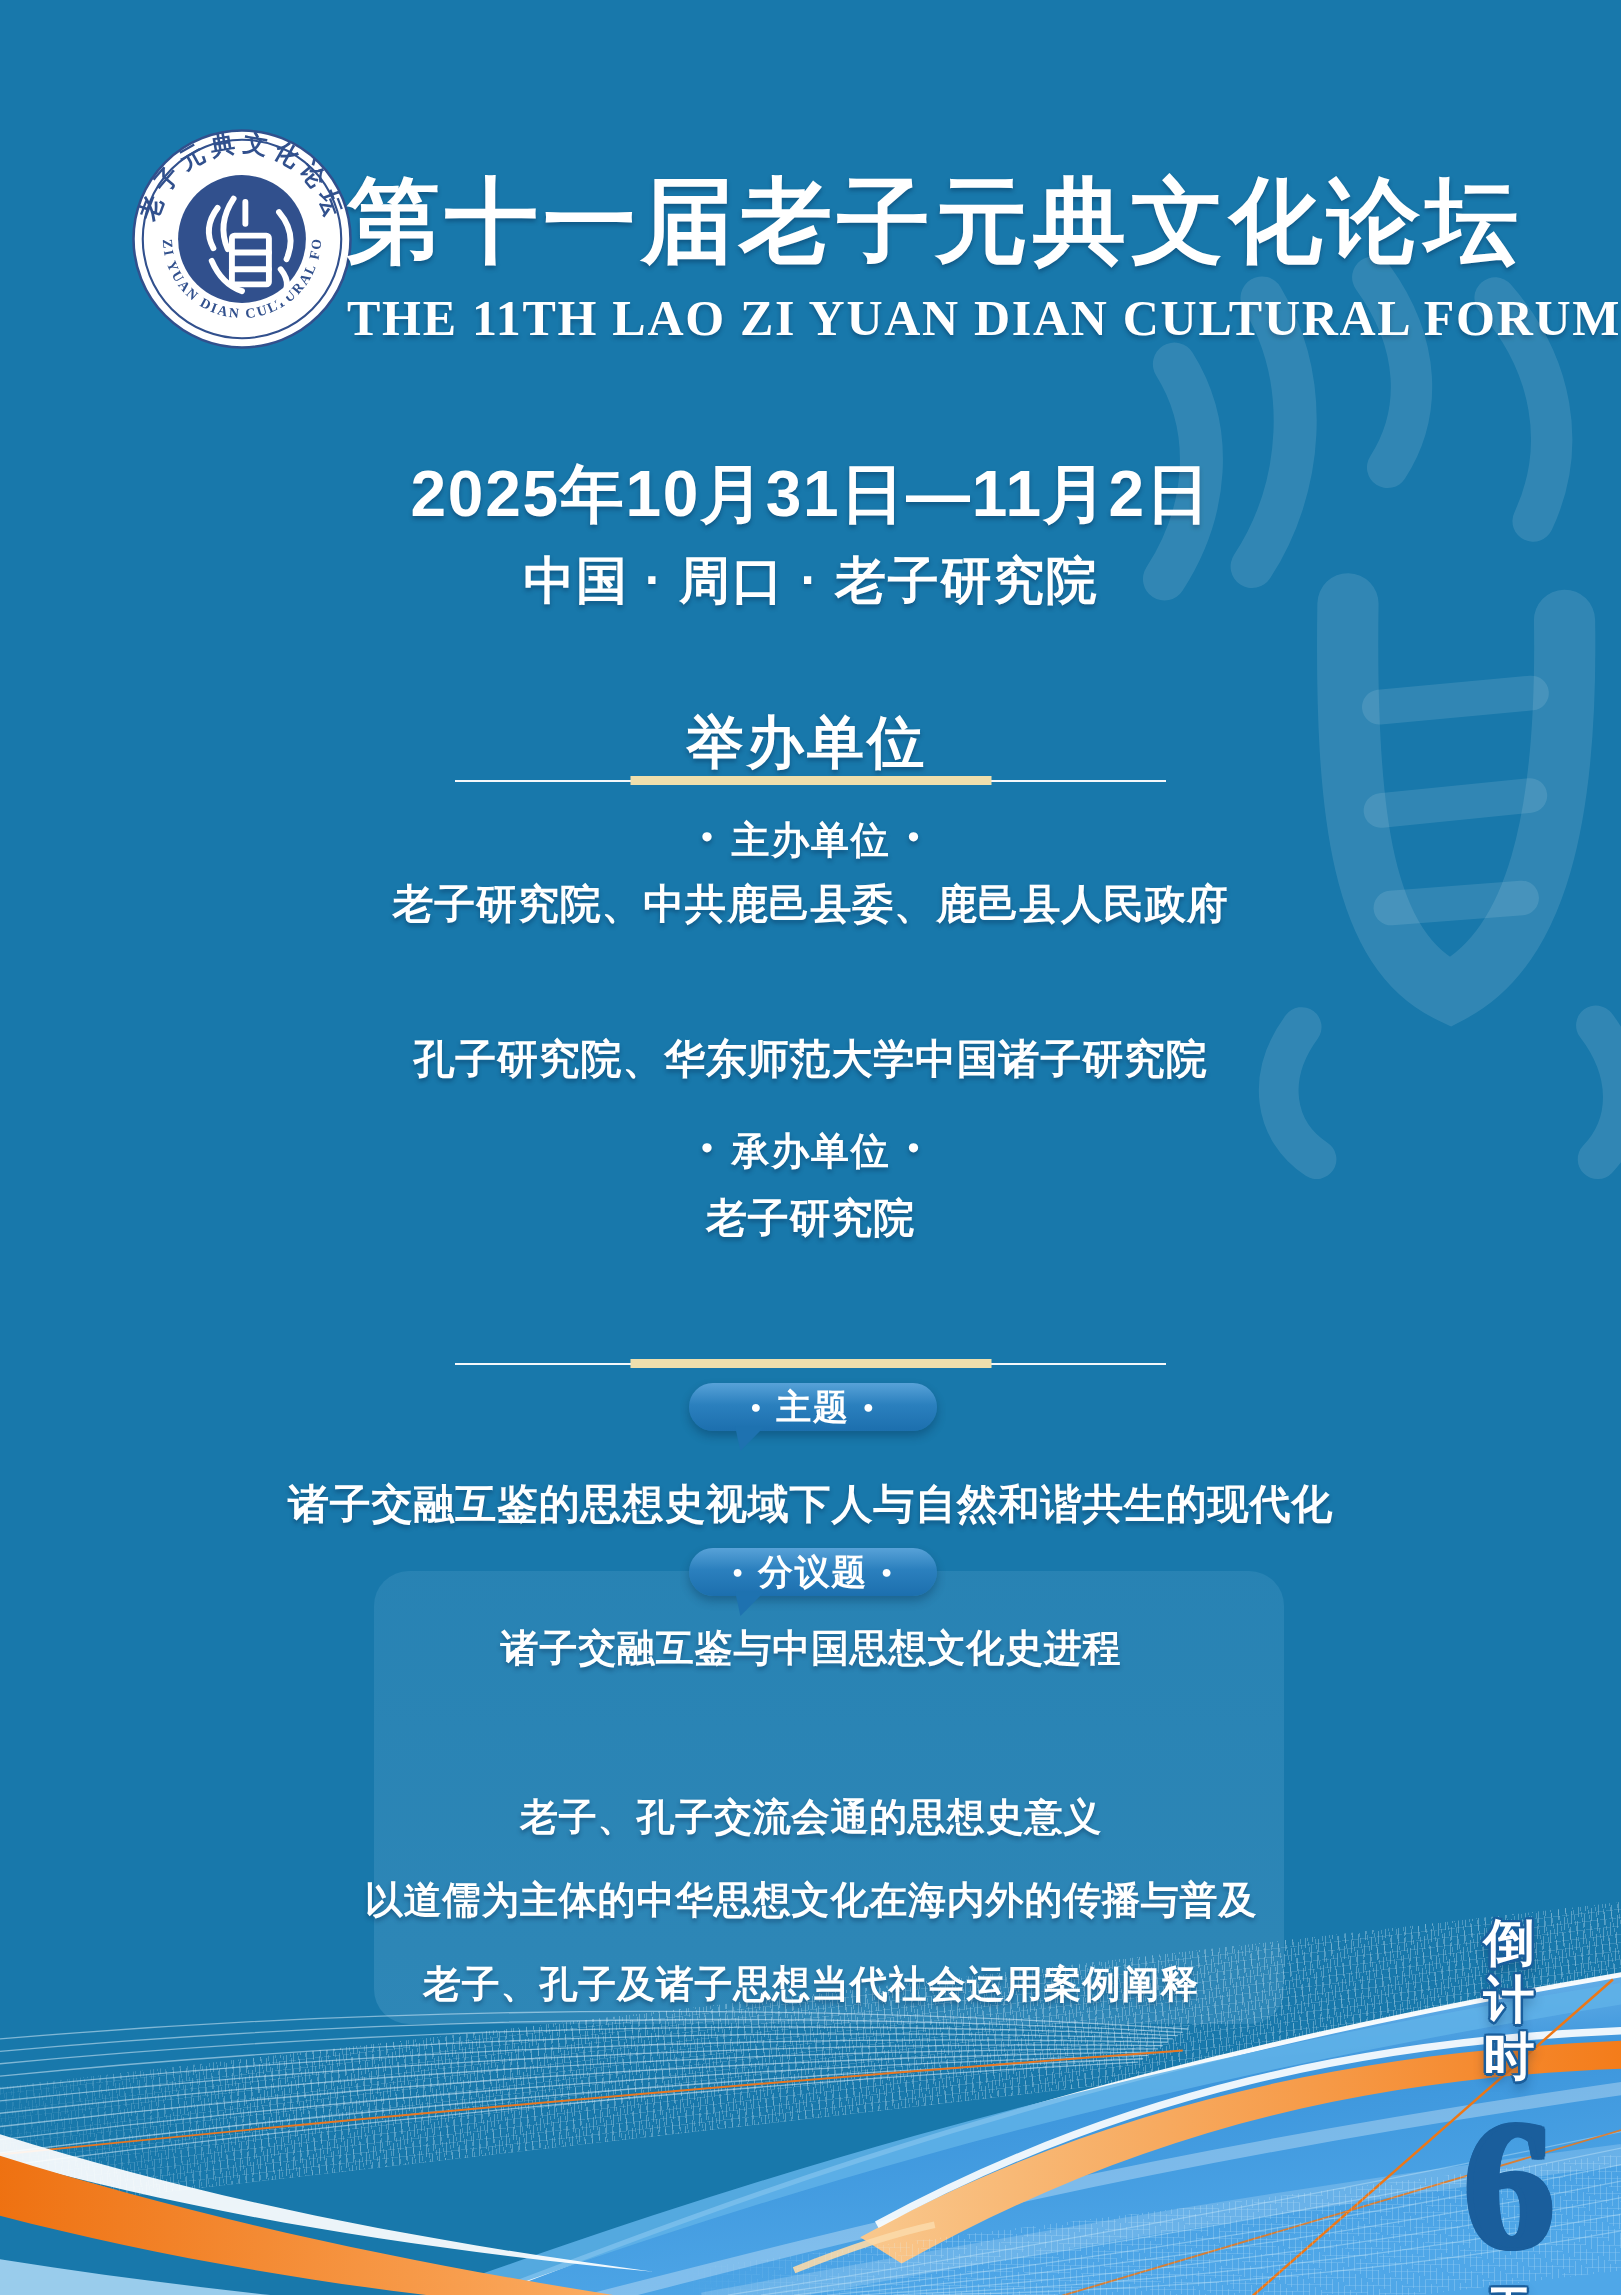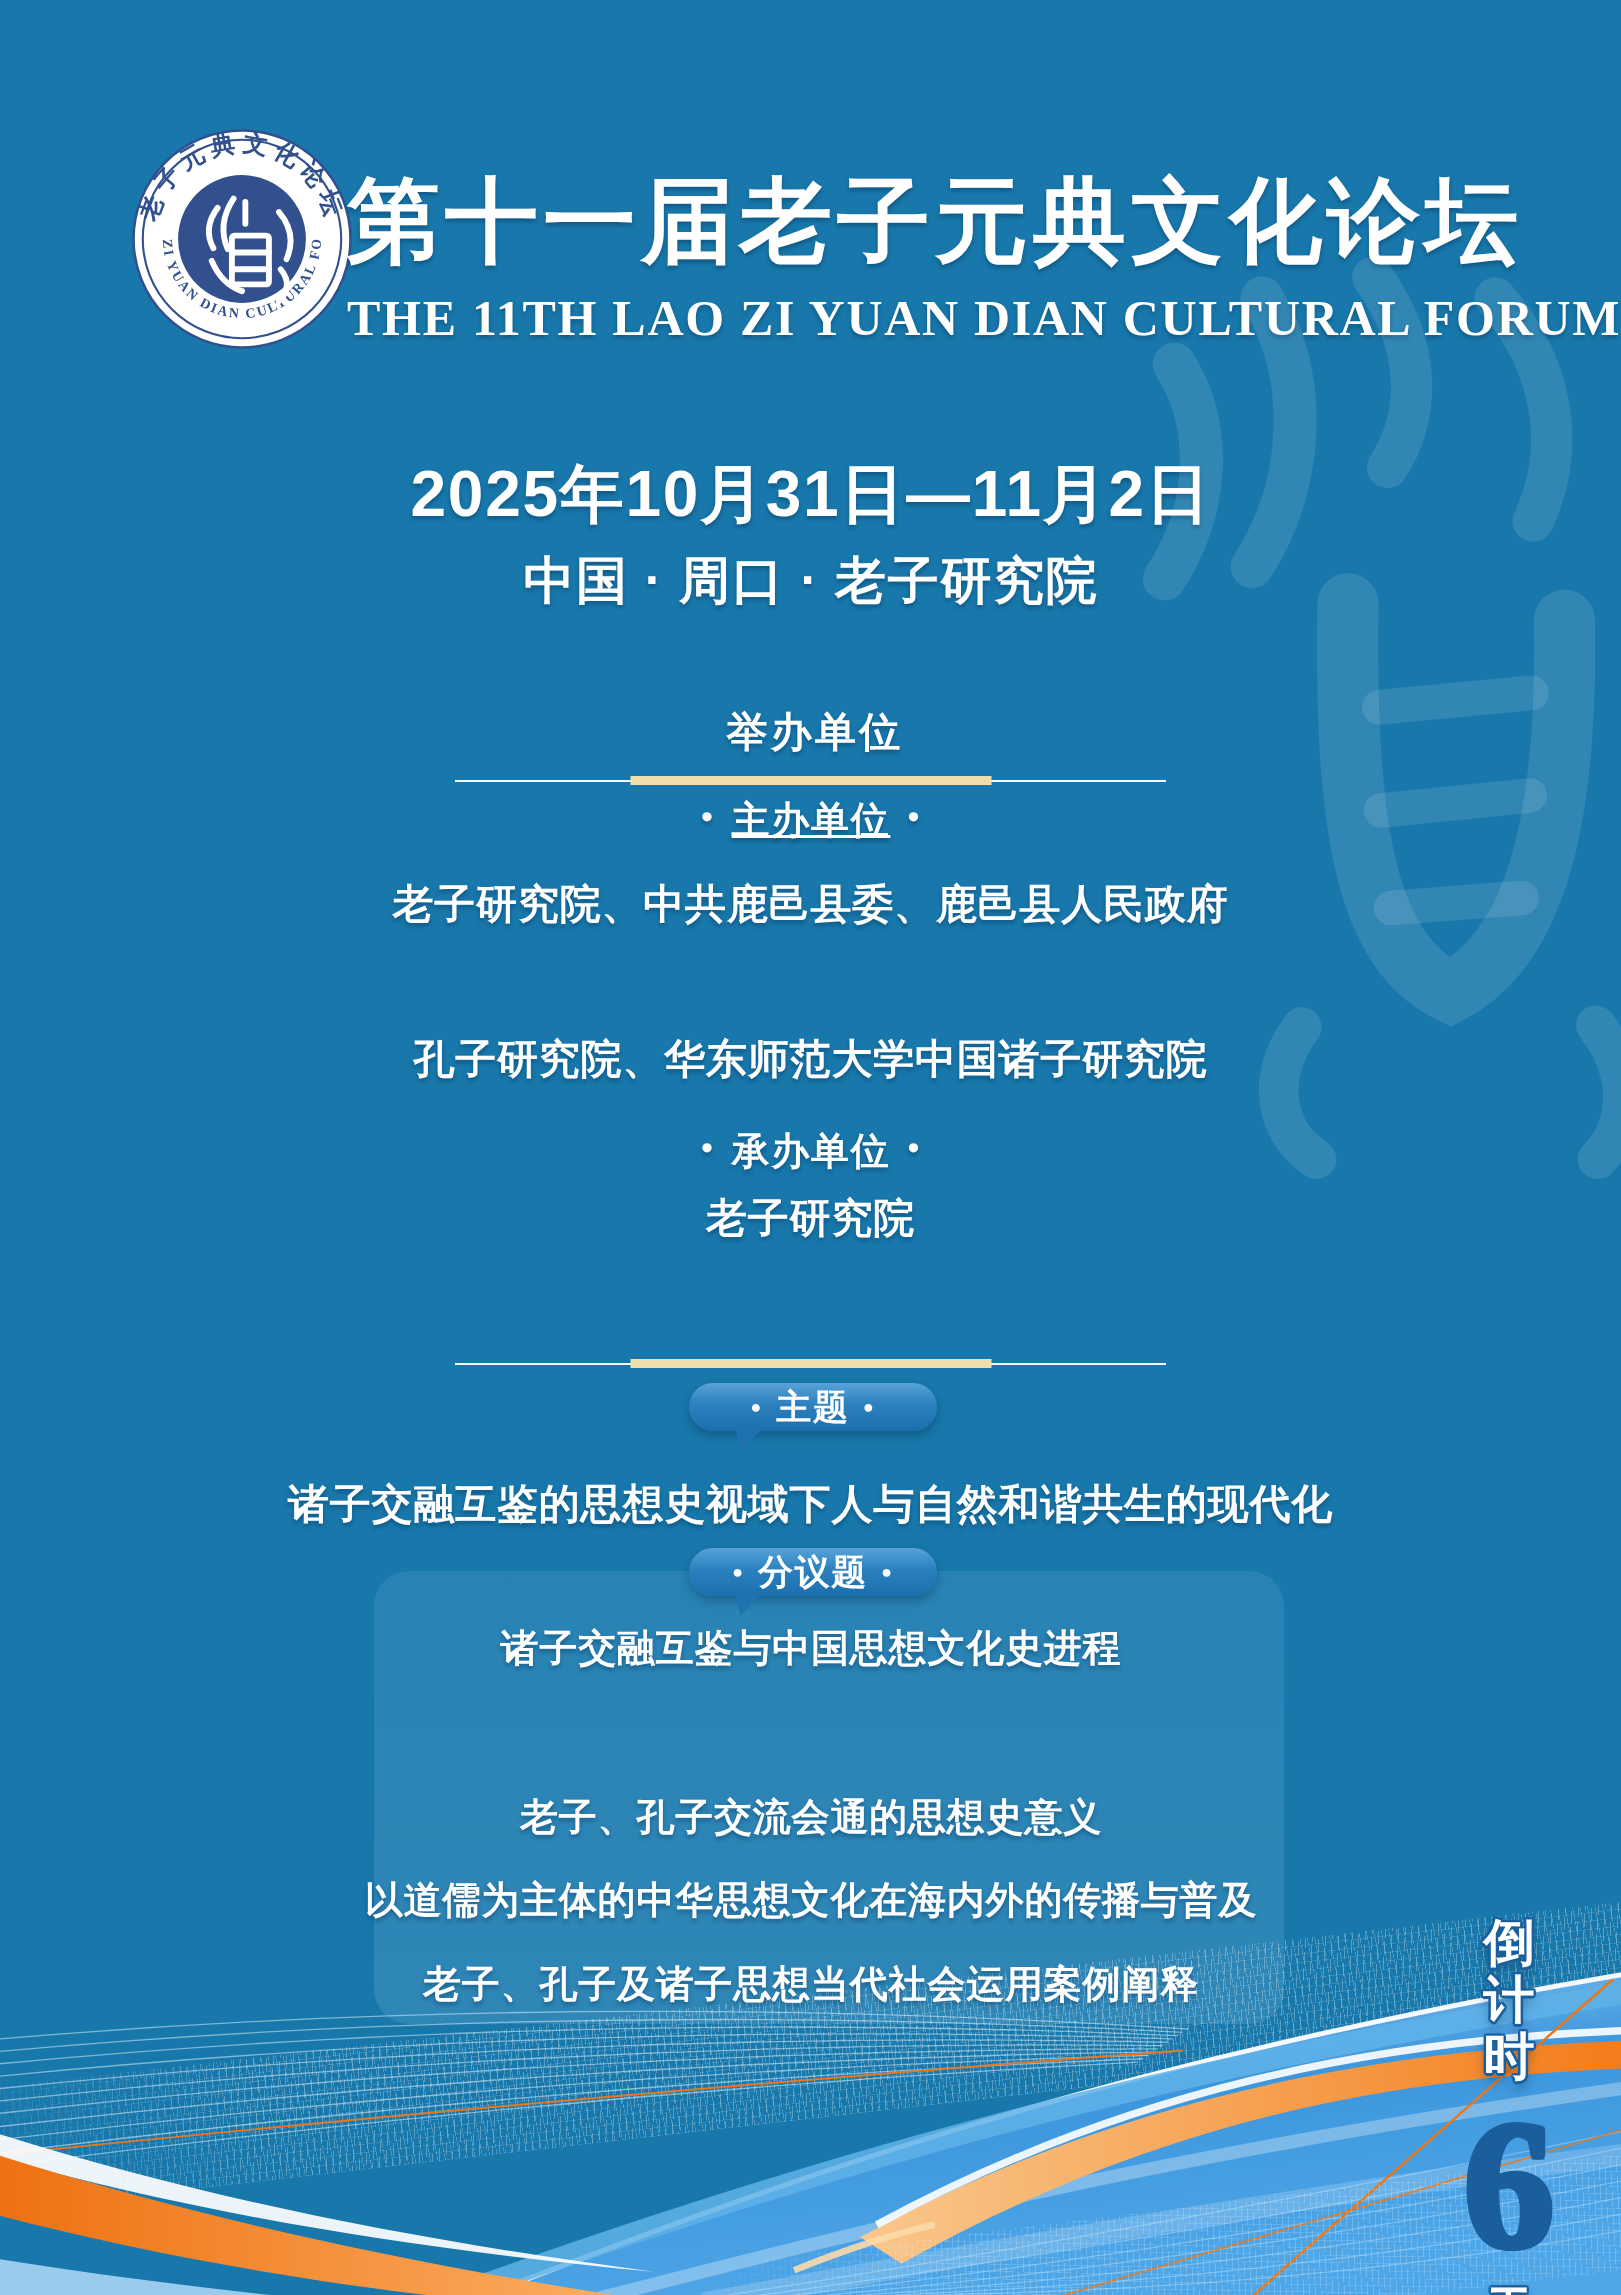--- a/index.html
+++ b/index.html
@@ -14,32 +14,32 @@
   
   #logo{left:131px;top:128px;width:222px;height:222px;}
   #main-title{left:347px;top:159px;width:1158px;font-family:"Liberation Serif","DejaVu Serif",serif;
     font-size:93px;font-weight:700;letter-spacing:5px;white-space:nowrap;}
   #sub-title{left:347px;top:289px;width:1158px;font-family:"Liberation Serif","DejaVu Serif",serif;
     font-size:50px;font-weight:700;letter-spacing:1.7px;white-space:nowrap;}
   
   #date-line{left:232px;top:451px;width:1158px;font-size:64px;font-weight:800;letter-spacing:1.7px;}
   #location-line{left:232px;top:547px;width:1158px;font-size:51px;font-weight:800;letter-spacing:1.7px;}
   
-  .section-title{left:236px;width:1158px;font-size:41px;font-weight:800;letter-spacing:3.3px;}
+  .section-title{left:228px;width:1158px;font-size:57px;font-weight:800;letter-spacing:3.3px;}
   #org-title{top:705px;}
   #forum-title{top:1287px;}
   .rule{left:455px;width:711px;height:10px;}
   #org-rule{top:776px;}
   #forum-rule{top:1359px;}
   .rule .thin{position:absolute;top:4.1px;left:0;right:0;height:1.7px;background:#F4F8FB;}
   .rule .thick{position:absolute;top:0;left:50%;transform:translateX(-50%);width:361px;height:9px;background:#EFDFAD;}
   
   .group-label{left:232px;width:1158px;font-size:38px;font-weight:700;letter-spacing:1.7px;}
   .group-value{left:149px;width:1323px;font-size:41px;font-weight:700;letter-spacing:0.8px;}
-  #g0-label{top:795px;text-decoration:underline;}  #g0-value{top:877px;}
+  #g0-label{top:815px;}  #g0-value{top:877px;}
   #g1-label{top:969px;} #g1-value{top:1032px;}
   #g2-label{top:1126px;} #g2-value{top:1191px;}
   .bullet{font-size:21.5px;vertical-align:10px;margin:0 16.5px;display:inline-block;}
   
   .bubble{width:248px;height:48px;border-radius:24px;
     background:linear-gradient(180deg,#58A2D8 0%,#2B80BE 45%,#1C6FAE 100%);
     box-shadow:0 5px 10px rgba(0,30,60,.30);
     display:flex;align-items:center;justify-content:center;
     font-size:35px;font-weight:700;letter-spacing:1.7px;z-index:6;}
   .bubble .bullet{font-size:18px;vertical-align:6.6px;margin:0 13.2px;}

